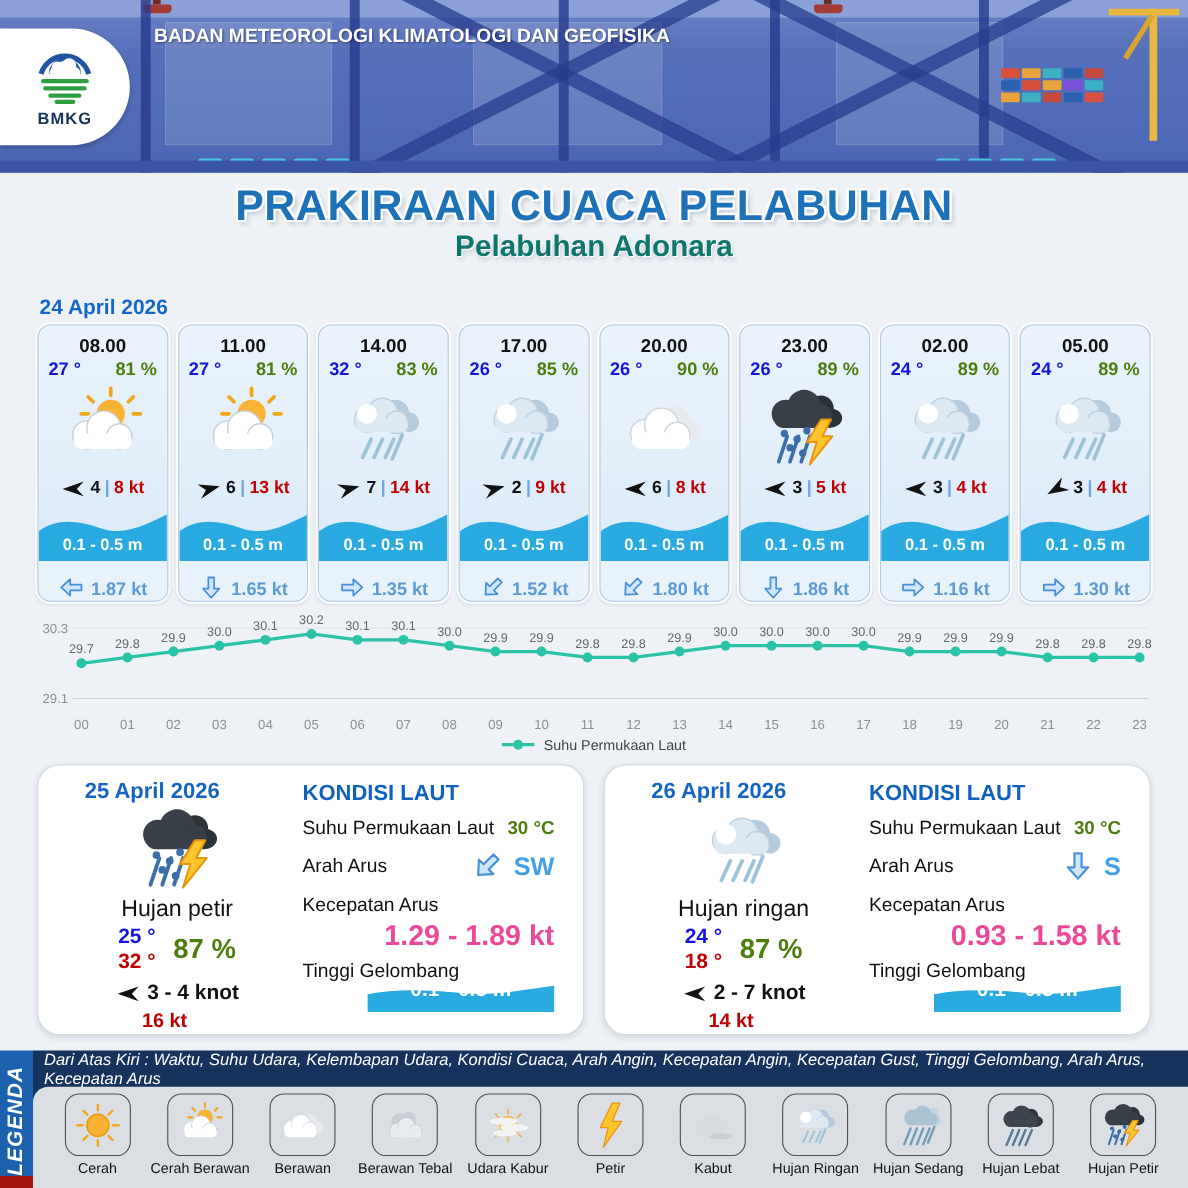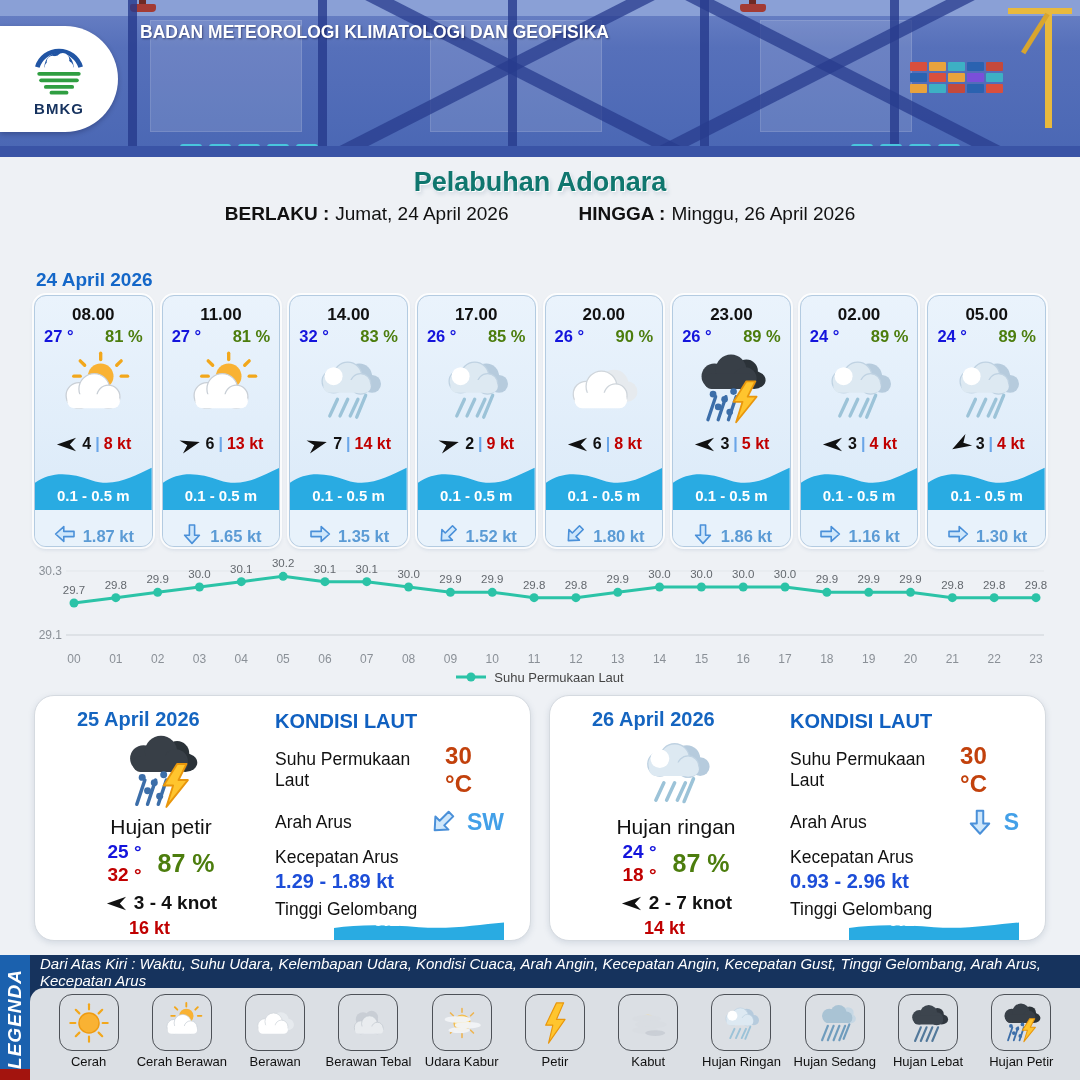--- a/index.html
+++ b/index.html
@@ -80,30 +80,30 @@
   .sc-icon{width:108px;height:86px;margin-top:-2px;}
   .sc-icon svg{width:100%;height:100%;}
   .sc-cond{font-size:21px;margin-top:0;}
   .sc-temps{display:flex;align-items:center;gap:16px;margin-top:2px;}
   .sc-tcol{display:flex;flex-direction:column;line-height:1.2;font-weight:bold;font-size:19px;}
   .sc-tmin{color:#1414dc;}
   .sc-tmax{color:#c00000;}
   .sc-rh{color:#4c7d0d;font-weight:bold;font-size:25px;}
   .sc-wind{display:flex;align-items:center;gap:6px;font-weight:bold;font-size:19px;margin-top:5px;}
   .sc-gust{color:#c00000;font-weight:bold;font-size:18px;margin-top:3px;align-self:flex-start;margin-left:74px;}
-  .sc-right{flex:1;display:flex;flex-direction:column;padding:14px 26px 0 8px;}
+  .sc-right{flex:1;display:flex;flex-direction:column;padding:14px 26px 20px 8px;}
   .sc-kl-title{color:#1060c0;font-weight:bold;font-size:20px;}
   .sc-row{display:flex;justify-content:space-between;align-items:center;margin-top:9px;}
   .sc-label{font-size:17.5px;}
-  .sc-val{color:#c2410c;font-weight:bold;font-size:24px;}
+  .sc-val{color:#4d7c0f;font-weight:bold;font-size:17px;}
   .sc-dirwrap{display:flex;align-items:center;gap:9px;}
   .sc-dir-text{color:#43a0e8;font-weight:bold;font-size:23px;}
   .barrow-lg{display:inline-block;width:30px;height:30px;}
   .barrow-lg svg{width:30px;height:30px;display:block;}
-  .sc-speedval{color:#1d4ed8;font-weight:bold;font-size:20px;margin-top:2px;}
+  .sc-speedval{text-align:right;color:#ec4899;font-weight:bold;font-size:26px;margin-top:2px;}
   .sc-wavebox{position:relative;width:170px;height:70px;align-self:flex-end;margin-top:auto;}
   .sc-wavebox svg{position:absolute;inset:0;width:100%;height:100%;}
   .sc-wave-text{position:absolute;left:0;right:0;bottom:9px;text-align:center;color:#fff;font-weight:bold;font-size:19px;}
 
   
   .legend{height:127px;display:flex;margin-top:14px;}
   .legend-strip{width:30px;background:#1b61ae;position:relative;display:flex;align-items:center;justify-content:center;}
   .legend-strip-text{color:#fff;font-style:italic;font-weight:bold;font-size:19px;letter-spacing:1px;
       writing-mode:vertical-rl;transform:rotate(180deg);}
   .legend-red{position:absolute;bottom:0;left:0;width:30px;height:13px;background:#a3140e;}
@@ -190,25 +190,22 @@
       </g>
     </svg>
     <div class="logo-text">BMKG</div>
   </div>
   <div class="header-text">
     <div class="h-agency">BADAN METEOROLOGI KLIMATOLOGI DAN GEOFISIKA</div>
   </div>
 </div>
 
 <div class="title-block">
+  <div class="main-title">PRAKIRAAN CUACA PELABUHAN</div>
   <div class="sub-title">Pelabuhan Adonara</div>
-  <div class="valid-row">
-    <div><b>BERLAKU :</b><span>Jumat, 24 April 2026</span></div>
-    <div><b>HINGGA :</b><span>Minggu, 26 April 2026</span></div>
-  </div>
 </div>
 
 <div class="day-label">24 April 2026</div>
 <div class="day-cards" id="day-cards">
   <div class="day-card">
     <div class="dc-time">08.00</div>
     <div class="dc-row">
       <span class="dc-temp">27 °</span>
       <span class="dc-rh">81 %</span>
     </div>
@@ -852,21 +849,21 @@
             <svg viewBox="0 0 24 24">
                 <path d="M3 9.4 L13.2 9.4 L13.2 4.6 L21.4 12 L13.2 19.4 L13.2 14.6 L3 14.6 Z" fill="#cfe7fb" stroke="#4a90d9" stroke-width="1.6" stroke-linejoin="round"></path>
               </svg>
           </span>
           <span class="sc-dir-text">S</span>
         </span>
       </div>
       <div class="sc-row" style="margin-top:10px;">
         <span class="sc-label">Kecepatan Arus</span>
       </div>
-      <div class="sc-speedval">0.93 - 2.96 kt</div>
+      <div class="sc-speedval">0.93 - 1.58 kt</div>
       <div class="sc-row" style="margin-top:6px;">
         <span class="sc-label">Tinggi Gelombang</span>
       </div>
       <div class="sc-wavebox">
         <svg viewBox="0 0 170 84" preserveAspectRatio="none">
           <path d="M0 34 C 24 18 52 20 85 30 C 118 40 144 19 170 10 L170 84 L0 84 Z" fill="#29abe2"></path>
         </svg>
         <span class="sc-wave-text">0.1 - 0.5 m</span>
       </div>
     </div>

